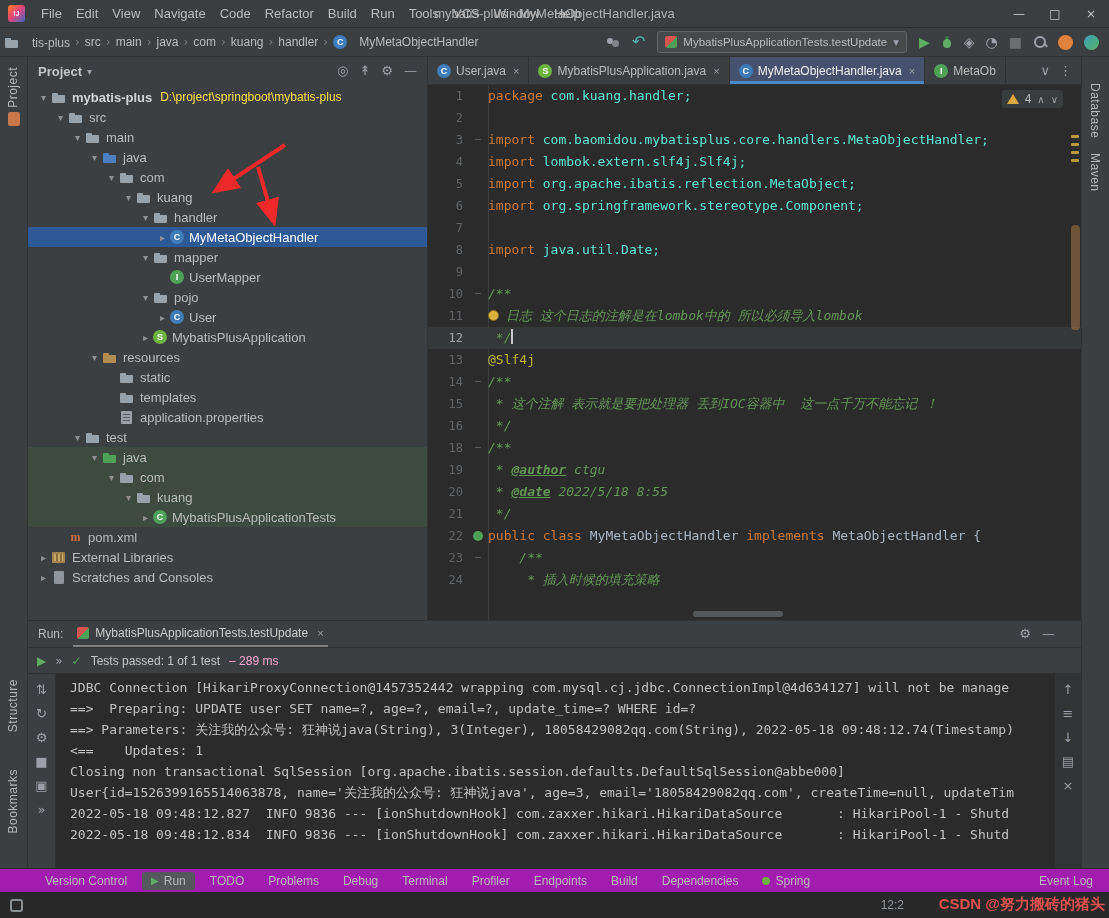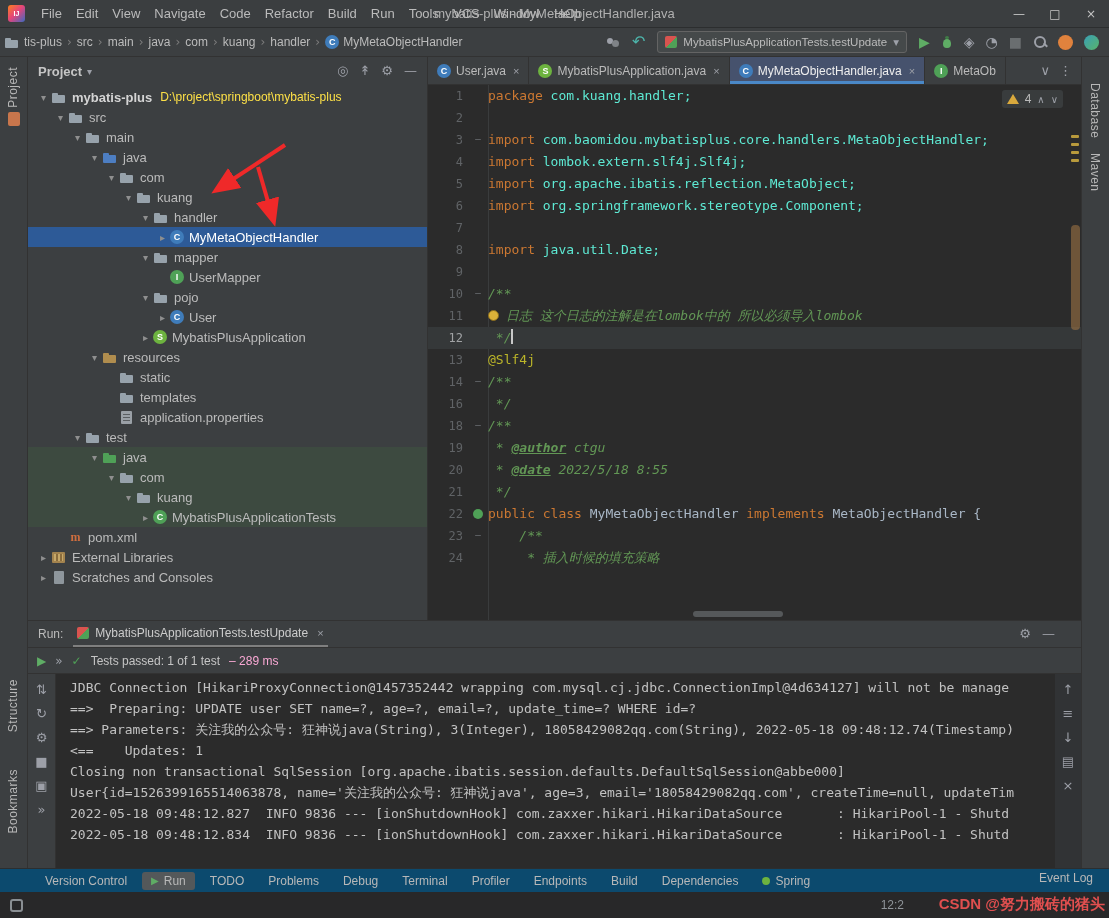--- a/index.html
+++ b/index.html
@@ -13,21 +13,21 @@
   .logo::after{content:"IJ";position:absolute;inset:0;font:bold 7px/17px "Liberation Sans",sans-serif;color:#fff;text-align:center}
   .menus{display:flex;align-items:center}
   .menu-item{padding:0 7px;font-size:13px;color:#bbb;cursor:default}
   .win-title{position:absolute;left:50%;transform:translateX(-50%);font-size:13px;color:#b0b0b0;white-space:nowrap}
   .win-controls{margin-left:auto;display:flex;height:100%}
   .win-btn{width:36px;text-align:center;line-height:28px;font-size:12px;color:#c5c5c5;font-family:"DejaVu Sans",sans-serif}
 
   
   .navbar{height:29px;display:flex;align-items:center;background:#3c3f41;border-bottom:1px solid #323232;padding:0 10px 0 2px;font-size:12px}
   .crumbs{display:flex;align-items:center;overflow:hidden;white-space:nowrap}
-  .crumb{display:inline-flex;align-items:center;gap:4px;color:#bbb;padding:0 2px}
+  .crumb{display:inline-flex;align-items:flex-end;gap:12px;color:#bbb;padding:0 2px}
   .crumb-sep{color:#7d7d7d;padding:0 3px;font-family:"DejaVu Sans",sans-serif}
   .nav-actions{margin-left:auto;display:flex;align-items:center;gap:12px;flex:none}
   .runconfig{display:flex;align-items:center;gap:6px;background:#45494a;border:1px solid #646464;border-radius:3px;height:22px;padding:0 7px;font-size:11.5px;color:#bbb;white-space:nowrap}
   .cfg-chev{color:#9da0a8;font-family:"DejaVu Sans",sans-serif}
 
   
   .workspace{position:relative;height:811px}
   .stripe{position:absolute;top:0;bottom:0;width:28px;background:#3c3f41}
   .stripe-left{left:0;border-right:1px solid #323232}
   .stripe-right{right:0;border-left:1px solid #323232}
@@ -127,21 +127,21 @@
   .g-gray{color:#9da0a8;font-family:"DejaVu Sans",sans-serif}
   .g-check{color:#4fa157;font-family:"DejaVu Sans",sans-serif}
   .dur{color:#f9a8d4}
   .rp-body{flex:1;display:flex;min-height:0}
   .rp-stripe{width:28px;flex:none;border-right:1px solid #323232;background:#3c3f41}
   .console{flex:1;background:#2b2b2b;font-family:"DejaVu Sans Mono","Liberation Mono",monospace;font-size:13px;line-height:21px;color:#c2c2c2;padding:3px 0 0 14px;overflow:hidden;white-space:pre;min-width:0}
   .console-right{width:26px;flex:none;background:#313335}
   .con-line{height:21px;overflow:hidden}
 
   
-  .statusbar{height:24px;background:#0c4a6e;border-top:1px solid #2c2e2f;display:flex;font-size:12px;color:#b8b8b8;padding:0 10px 0 36px}
+  .statusbar{height:24px;background:#a21caf;border-top:1px solid #2c2e2f;display:flex;align-items:center;font-size:12px;color:#b8b8b8;padding:0 10px 0 36px}
   .sb-items{display:flex;align-items:center;gap:6px}
   .sb-item{padding:2px 9px;display:flex;gap:5px;align-items:center;border-radius:3px;white-space:nowrap}
   .sb-item.active{background:#54585a}
   .sb-run-ic{color:#5fad65;font-size:10px;font-family:"DejaVu Sans",sans-serif}
   .sb-dot{width:8px;height:8px;border-radius:50%;background:#6db33f;display:inline-block}
   .sb-right{margin-left:auto;padding:2px 6px;white-space:nowrap}
   .bottombar{height:26px;background:#282829;position:relative}
   .bb-icon{position:absolute;left:10px;top:7px;width:13px;height:13px;border:2px solid #8a8f93;border-radius:3px}
   .caretpos{position:absolute;right:205px;top:6px;color:#8f9499;font-size:12px}
   .watermark{position:absolute;right:4px;top:3px;color:#e04f4f;font-size:15px;font-weight:bold;white-space:nowrap}
@@ -438,20 +438,21 @@
                 <div class="cl"><span class="gnum">5</span><span class="gfold"></span><span class="ctext"><span class="tk-kw">import</span><span class="tk-imp"> org.apache.ibatis.reflection.MetaObject;</span></span></div>
                 <div class="cl"><span class="gnum">6</span><span class="gfold"></span><span class="ctext"><span class="tk-kw">import</span><span class="tk-imp"> org.springframework.stereotype.Component;</span></span></div>
                 <div class="cl"><span class="gnum">7</span><span class="gfold"></span><span class="ctext"></span></div>
                 <div class="cl"><span class="gnum">8</span><span class="gfold"></span><span class="ctext"><span class="tk-kw">import</span><span class="tk-imp"> java.util.Date;</span></span></div>
                 <div class="cl"><span class="gnum">9</span><span class="gfold"></span><span class="ctext"></span></div>
                 <div class="cl"><span class="gnum">10</span><span class="gfold">−</span><span class="ctext"><span class="tk-doc">/**</span></span></div>
                 <div class="cl"><span class="gnum">11</span><span class="gfold"></span><span class="ctext"><span class="bulb"></span><span class="tk-doc">日志 这个日志的注解是在lombok中的 所以必须导入lombok</span></span></div>
                 <div class="cl hl"><span class="gnum" style="color: rgb(161, 163, 165);">12</span><span class="gfold"></span><span class="ctext"><span class="tk-doc"> */</span><span class="caret"></span></span></div>
                 <div class="cl"><span class="gnum">13</span><span class="gfold"></span><span class="ctext"><span class="tk-ann">@Slf4j</span></span></div>
                 <div class="cl"><span class="gnum">14</span><span class="gfold">−</span><span class="ctext"><span class="tk-doc">/**</span></span></div>
+                <div class="cl"><span class="gnum">15</span><span class="gfold"></span><span class="ctext"><span class="tk-doc"> * 这个注解 表示就是要把处理器 丢到IOC容器中  这一点千万不能忘记 ！</span></span></div>
                 <div class="cl"><span class="gnum">16</span><span class="gfold"></span><span class="ctext"><span class="tk-doc"> */</span></span></div>
                 <div class="cl"><span class="gnum">18</span><span class="gfold">−</span><span class="ctext"><span class="tk-doc">/**</span></span></div>
                 <div class="cl"><span class="gnum">19</span><span class="gfold"></span><span class="ctext"><span class="tk-doc"> * </span><span class="tk-tag">@author</span><span class="tk-doc"> ctgu</span></span></div>
                 <div class="cl"><span class="gnum">20</span><span class="gfold"></span><span class="ctext"><span class="tk-doc"> * </span><span class="tk-tag">@date</span><span class="tk-doc"> 2022/5/18 8:55</span></span></div>
                 <div class="cl"><span class="gnum">21</span><span class="gfold"></span><span class="ctext"><span class="tk-doc"> */</span></span></div>
                 <div class="cl"><span class="gnum">22</span><span class="gfold"><span class="gicon"></span></span><span class="ctext"><span class="tk-kw">public class</span><span class="tk-pl"> MyMetaObjectHandler </span><span class="tk-kw">implements</span><span class="tk-pl"> MetaObjectHandler {</span></span></div>
                 <div class="cl"><span class="gnum">23</span><span class="gfold">−</span><span class="ctext"><span class="tk-doc">    /**</span></span></div>
                 <div class="cl"><span class="gnum">24</span><span class="gfold"></span><span class="ctext"><span class="tk-doc">     * 插入时候的填充策略</span></span></div>
               </div>
             <div class="inspections">

